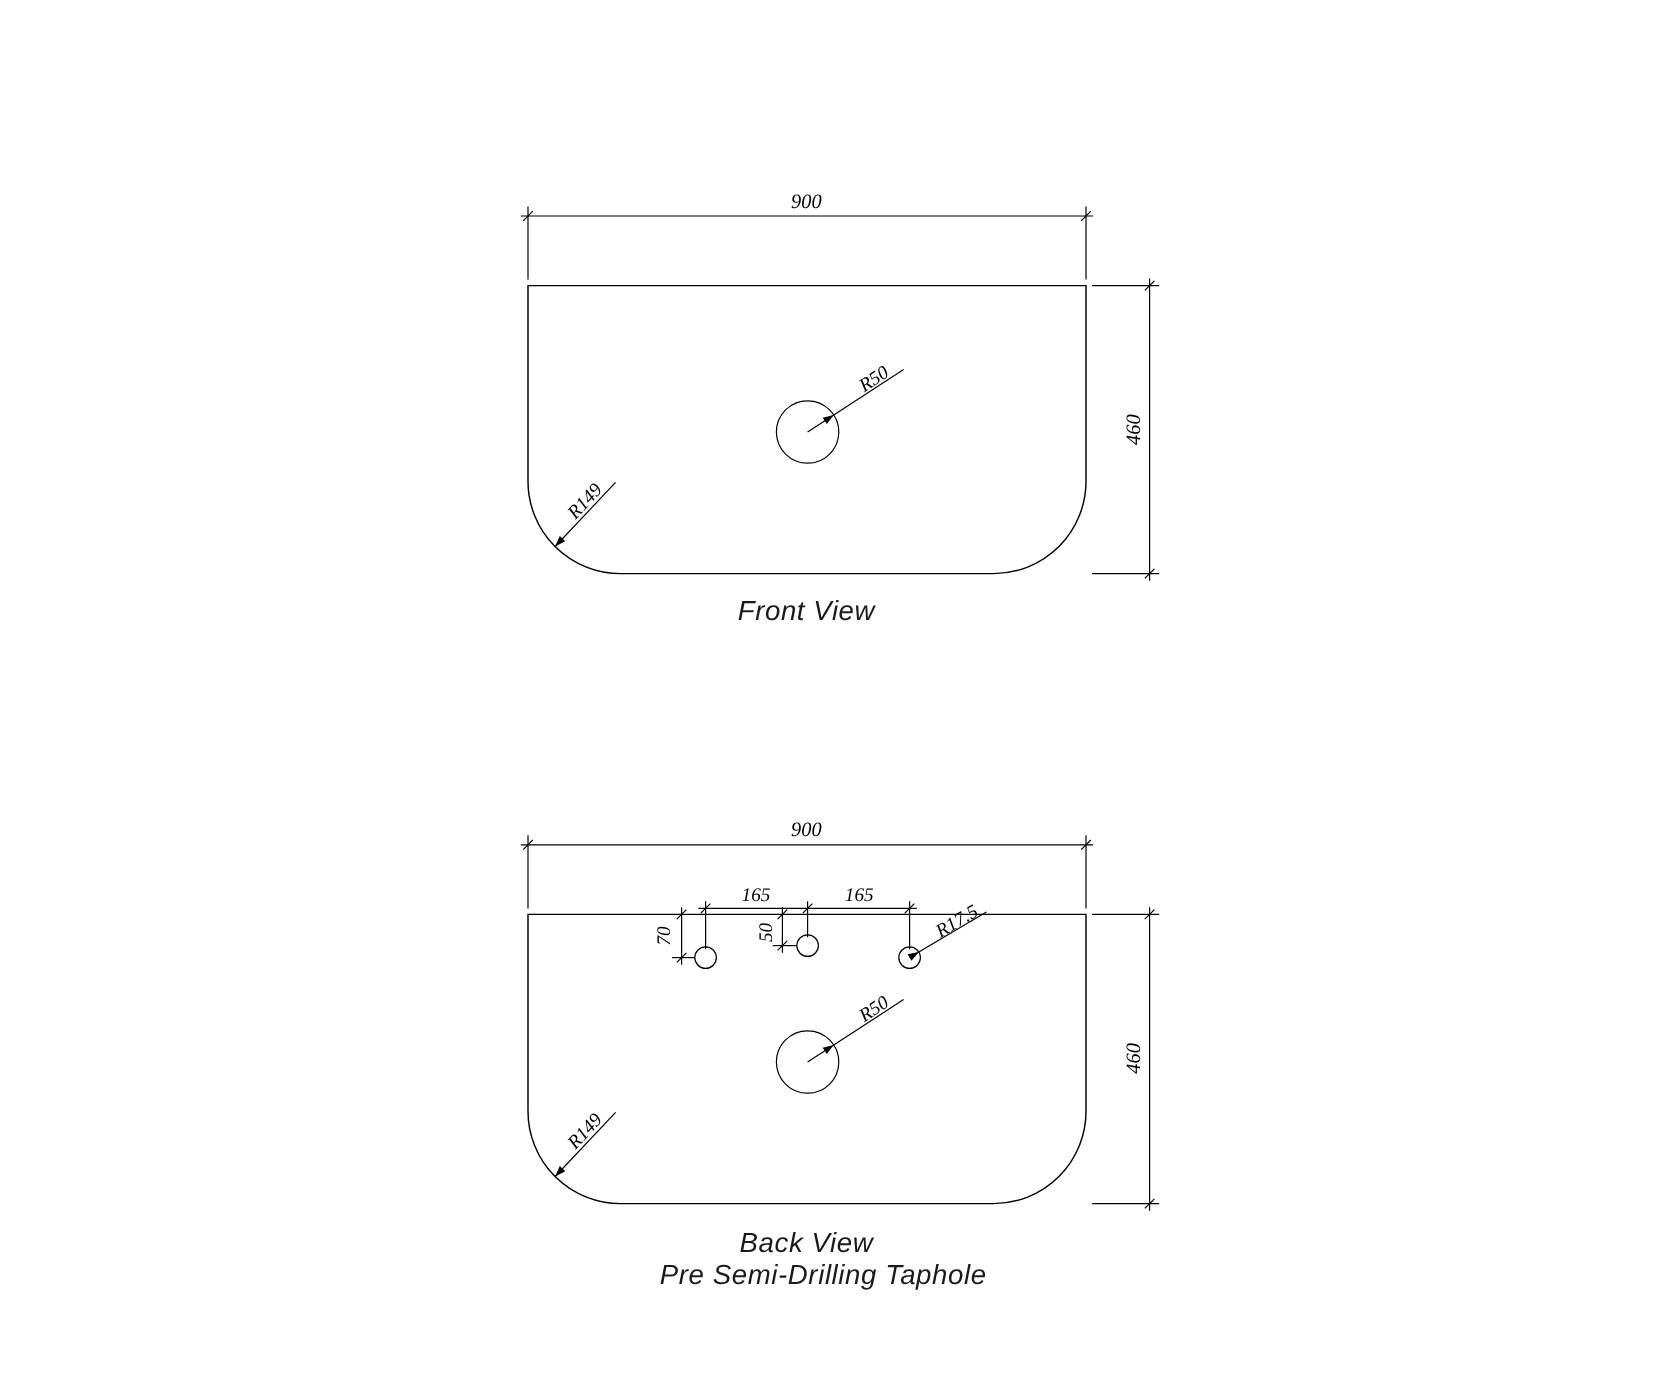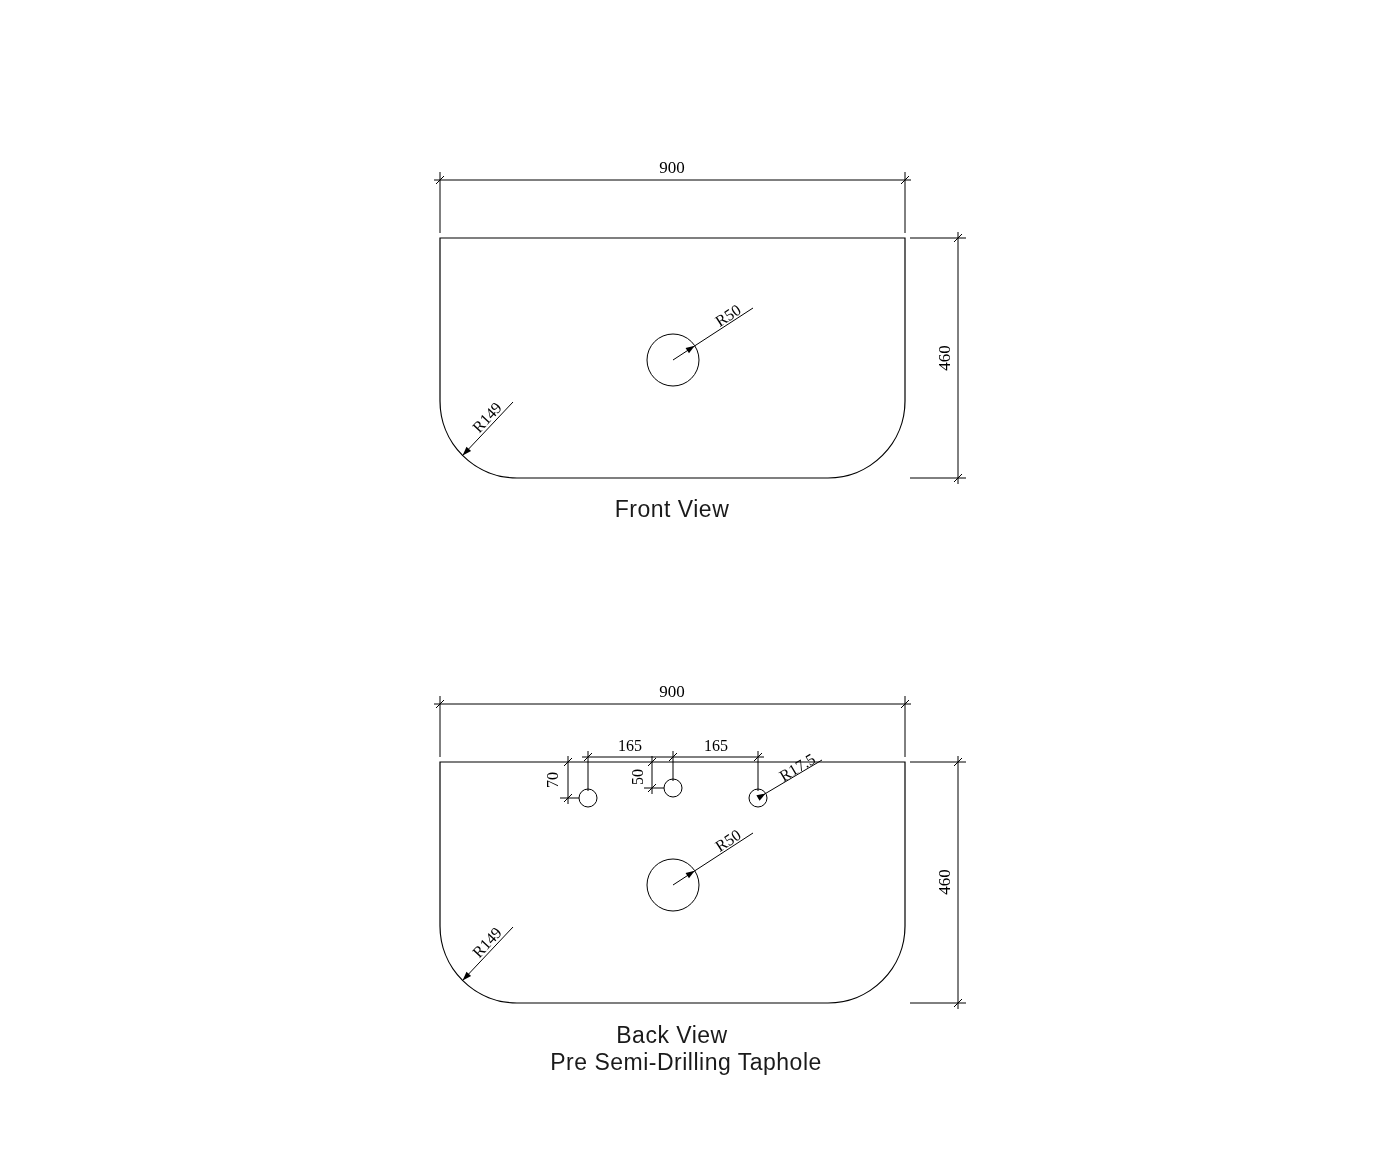--- a/index.html
+++ b/index.html
@@ -6,20 +6,21 @@
     margin: 0;
     padding: 0;
     background: #ffffff;
   }
   .canvas {
     position: relative;
     width: 1400px;
     height: 1102px;
     background: #ffffff;
     overflow: hidden;
+    font-style: italic;
   }
   svg .ln {
     stroke: #000000;
     stroke-width: 1;
     fill: none;
   }
   svg .outline {
     stroke: #000000;
     stroke-width: 1.2;
     fill: none;

